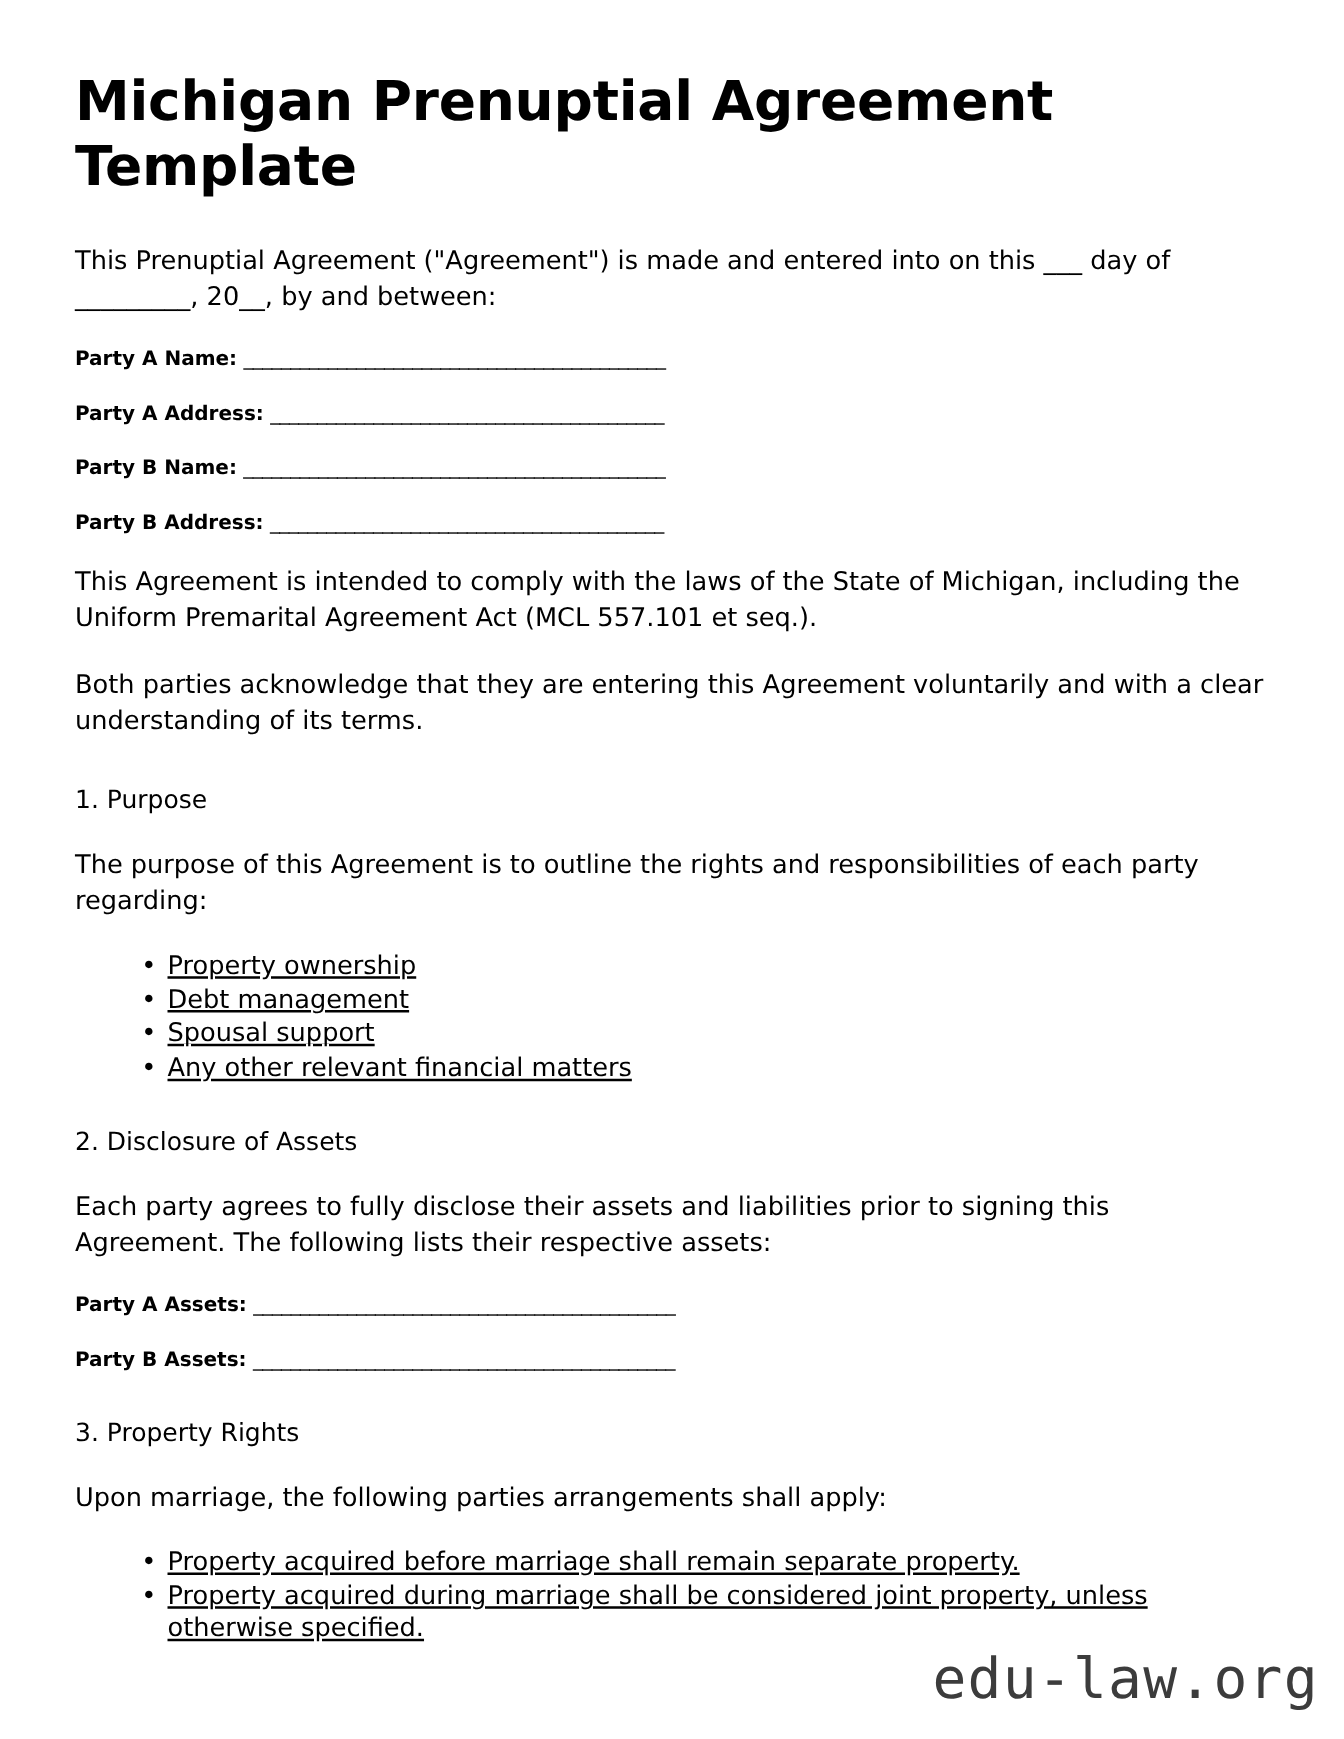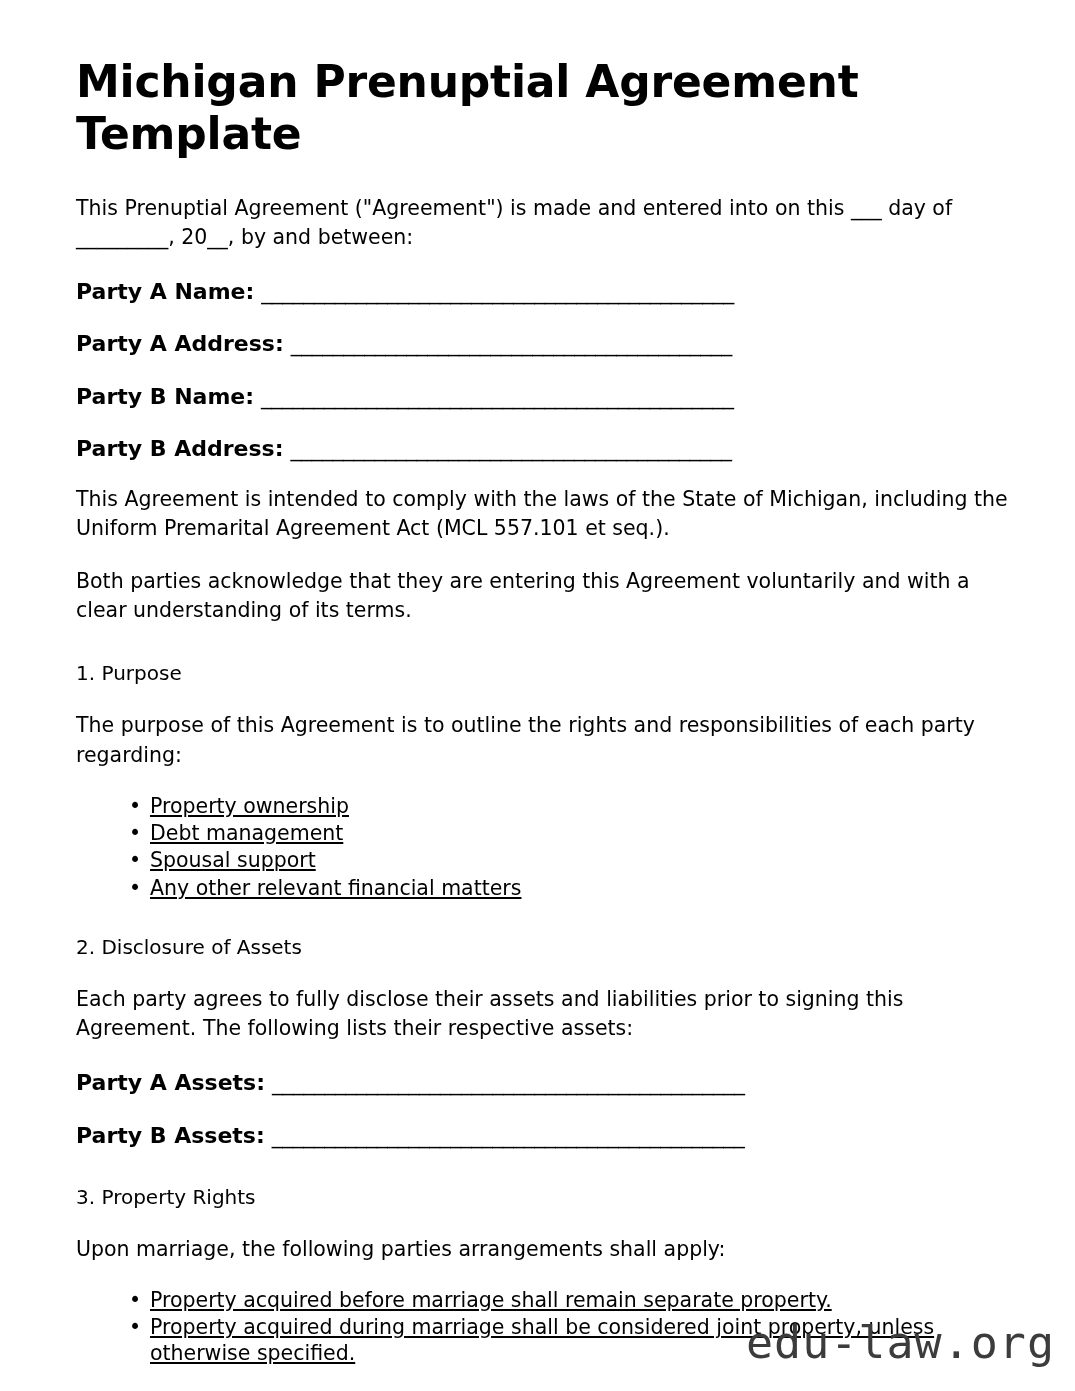--- a/index.html
+++ b/index.html
@@ -13,38 +13,38 @@
     position: relative;
     font-family: "DejaVu Sans", sans-serif;
     color: #000000;
     overflow: hidden;
   }
   .page {
     position: relative;
     width: 1075px;
     height: 1391px;
     box-sizing: border-box;
-    padding: 56px 62px 0 76px;
+    padding: 56px 62px 0 60px;
   }
   .doc-title {
     font-size: 44px;
     font-weight: bold;
     line-height: 1.18;
     letter-spacing: -0.2px;
     margin: 0 0 34px 0;
     max-width: 830px;
   }
   .para {
     font-size: 20.5px;
     line-height: 1.42;
     margin: 0 0 24px 0;
     max-width: 952px;
   }
   .field-line {
-    font-size: 22px;
+    font-size: 16px;
     line-height: 1.42;
     margin: 0 0 21px 0;
     white-space: nowrap;
   }
   .field-label {
     font-weight: bold;
   }
   .field-blank {
     font-weight: normal;
     letter-spacing: -0.5px;

